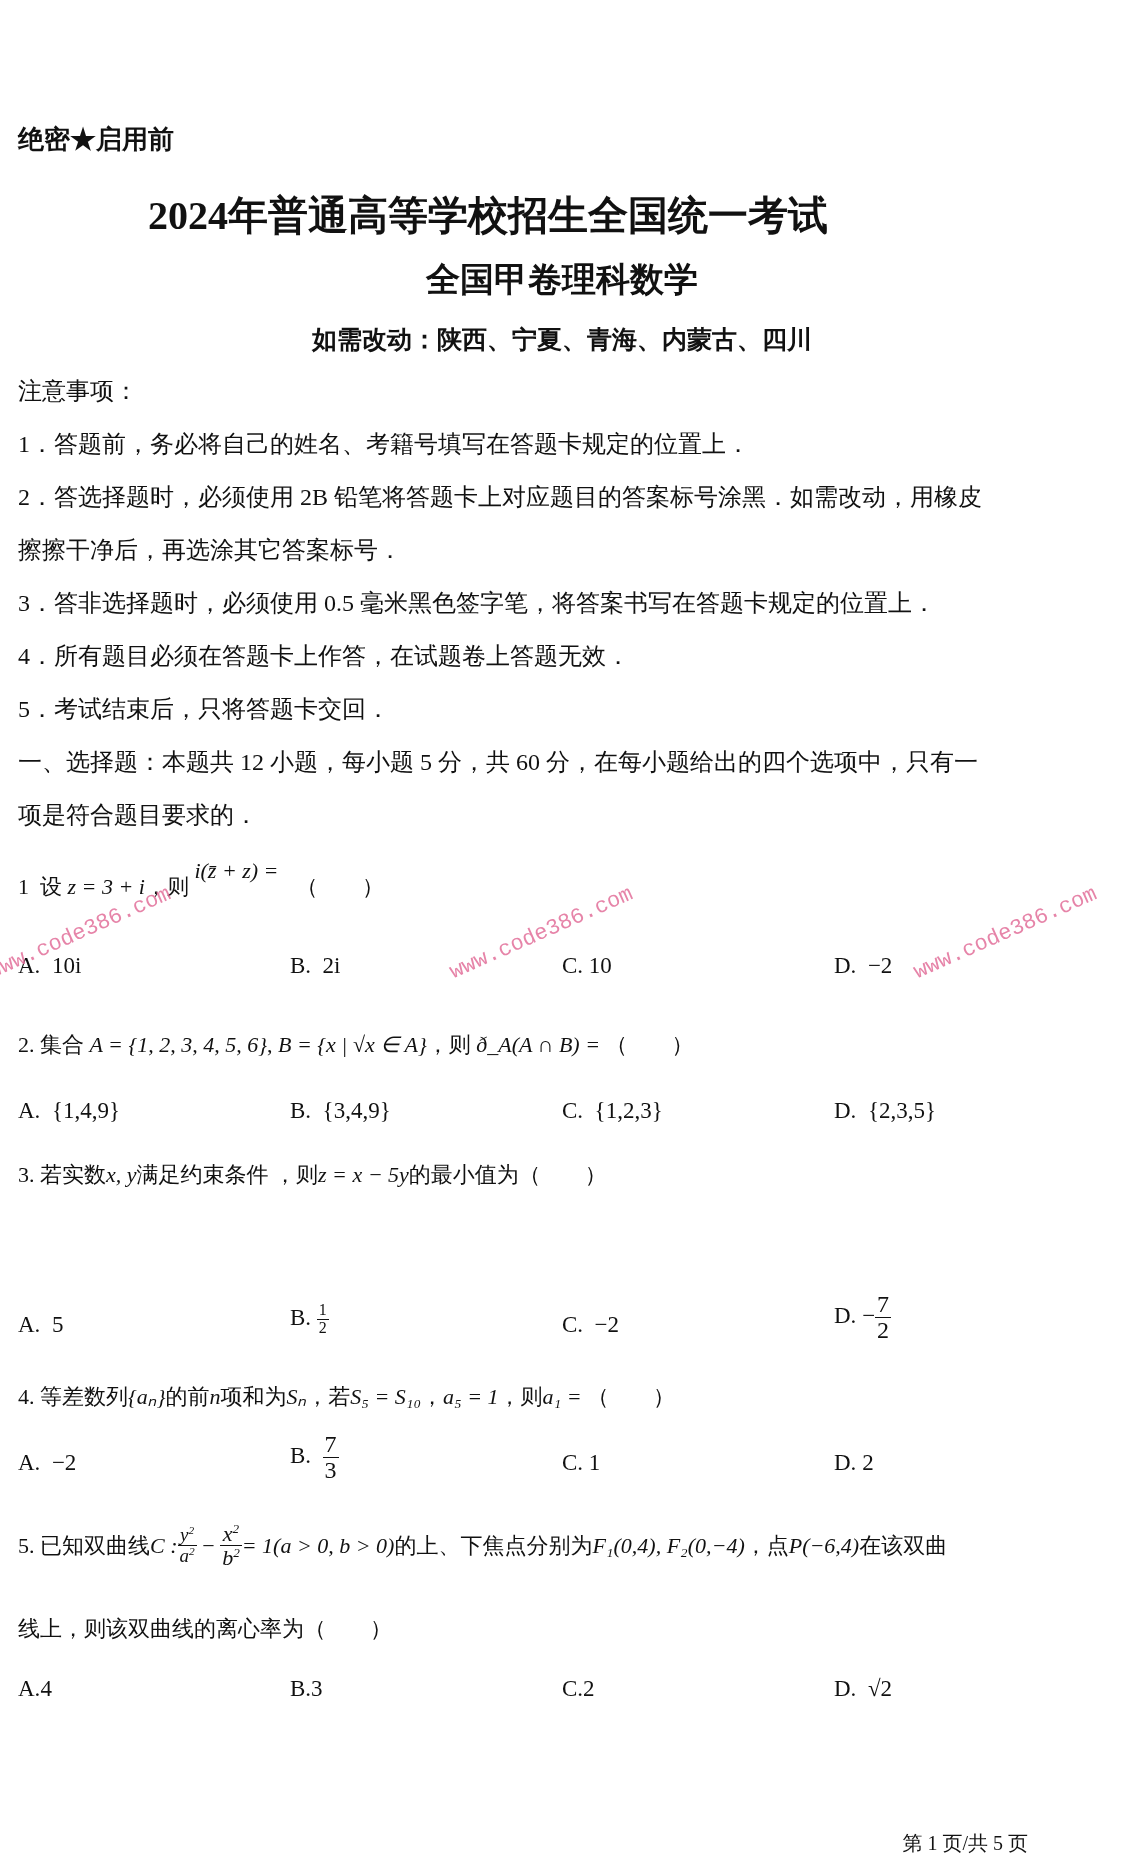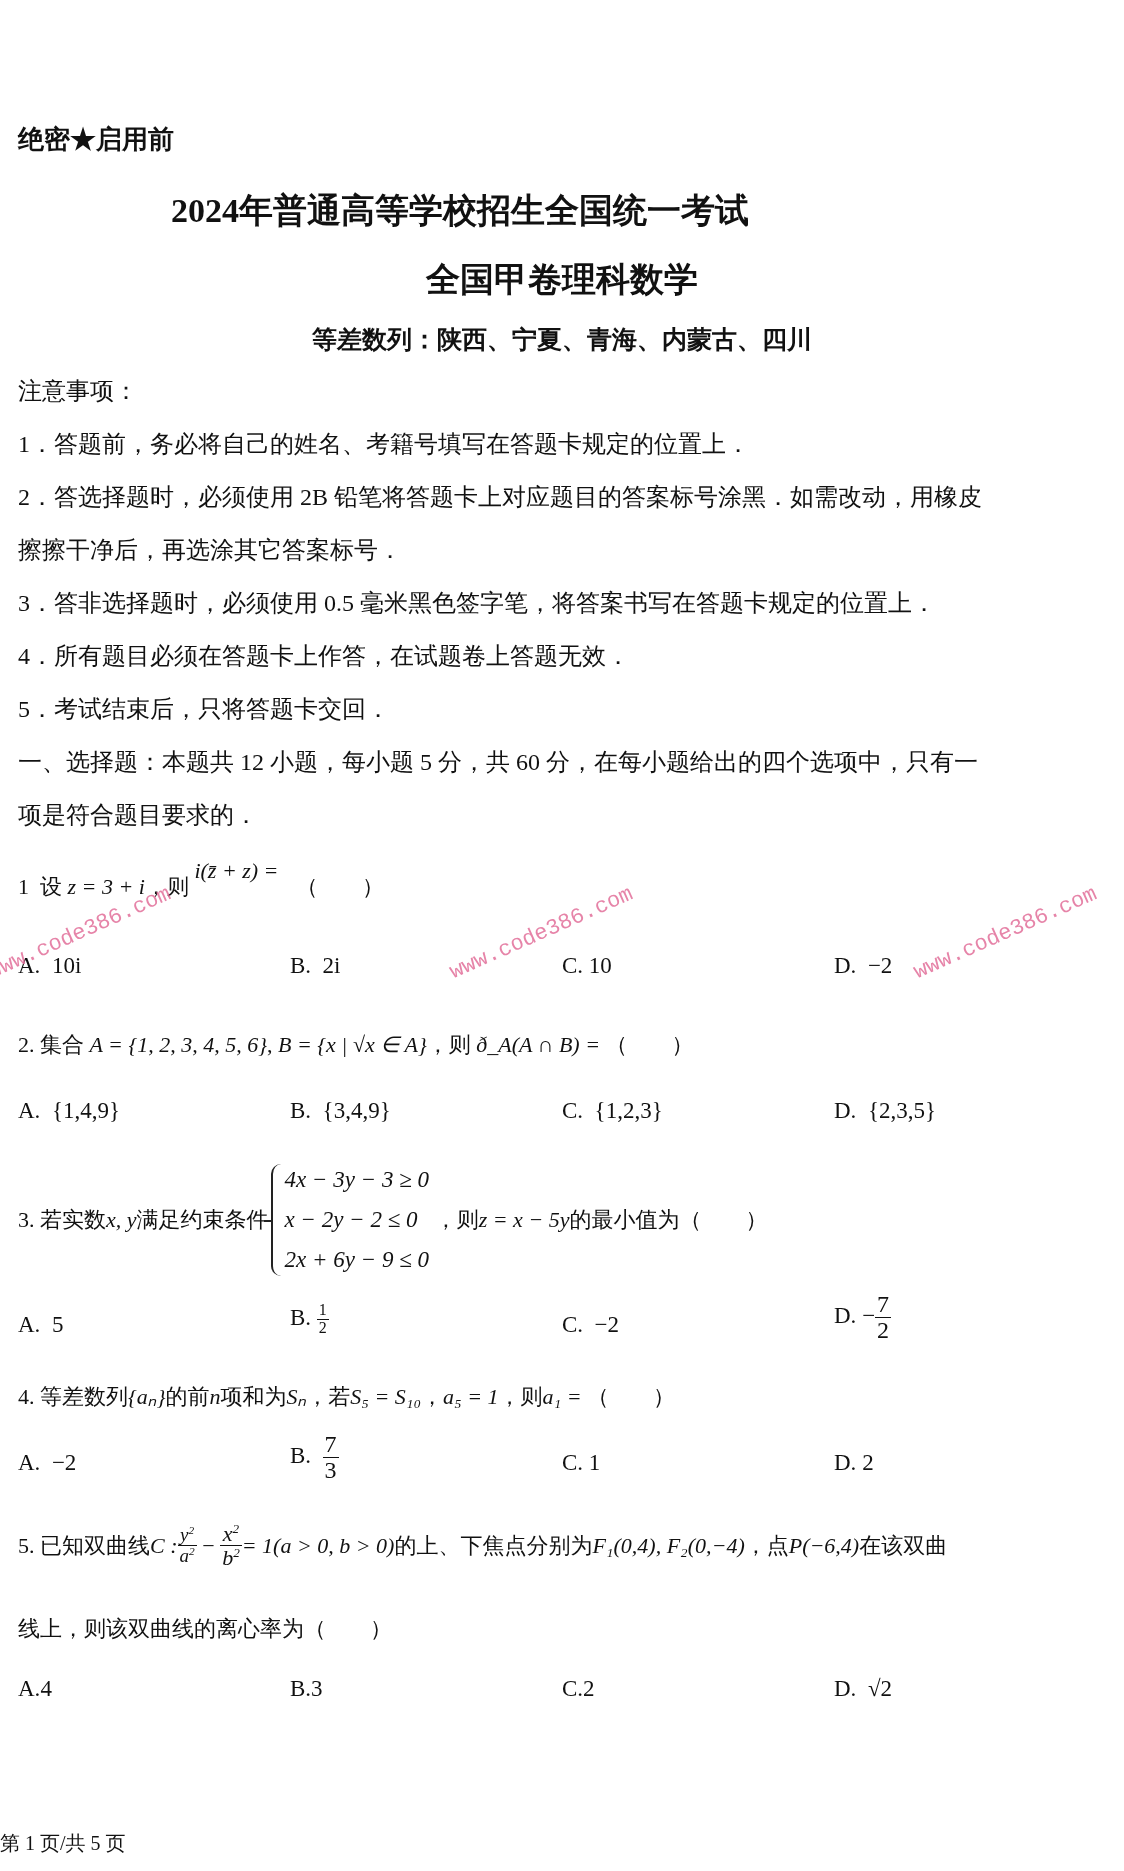--- a/index.html
+++ b/index.html
@@ -3,54 +3,54 @@
   <meta charset="utf-8">
   <style>
     html, body { margin: 0; padding: 0; background: #ffffff; }
     body {
       width: 1124px; height: 1871px; position: relative; overflow: hidden;
       font-family: "Liberation Serif", "DejaVu Serif", serif;
       color: #111;
     }
     .abs { position: absolute; white-space: nowrap; }
     .secret { left: 18px; top: 122px; font-size: 26px; font-weight: bold; text-align: center; }
-    .title1 { left: 0; width: 920px; text-align: center; top: 188px; font-size: 34px; font-weight: bold; }
+    .title1 { left: 0; width: 920px; text-align: center; top: 188px; font-size: 40px; font-weight: bold; padding-left: 28px; }
     .title2 { left: 0; width: 1124px; text-align: center; top: 257px; font-size: 34px; font-weight: bold; }
     .scope { left: 0; width: 1124px; text-align: center; top: 323px; font-size: 25px; font-weight: bold; }
     .notice-line { left: 18px; font-size: 24px; font-weight: normal; }
     .q { left: 18px; font-size: 22px; }
     .opt { font-size: 23px; }
     .m { font-style: italic; font-family: "Liberation Serif", serif; }
     .frac { display: inline-block; vertical-align: middle; text-align: center; line-height: 1.05; }
     .frac .num { display: block; border-bottom: 1.5px solid #111; padding: 0 2px; }
     .frac .den { display: block; padding: 0 2px; }
     .frac.small { font-size: 16px; }
     .frac.big { font-size: 24px; }
     .sys { display: inline-block; vertical-align: middle; position: relative; padding-left: 16px; font-size: 23px; line-height: 40px; }
     .sys::before {
       content: ""; position: absolute; left: 2px; top: 4px; bottom: 4px; width: 10px;
       border-left: 2px solid #222; border-top-left-radius: 10px; border-bottom-left-radius: 10px;
     }
     .sys::after {
       content: ""; position: absolute; left: -5px; top: 50%; width: 8px; height: 2px; background: #222;
     }
-    .footer { left: 0; width: 1028px; text-align: left; top: 1830px; font-size: 20px; }
+    .footer { left: 0; width: 1028px; text-align: right; top: 1830px; font-size: 20px; }
     .watermark {
       position: absolute; color: #e26f9a; font-family: "Liberation Mono", "DejaVu Sans Mono", monospace;
       font-size: 22px; transform: rotate(-24deg); transform-origin: left bottom; opacity: 0.85; white-space: nowrap;
     }
     .sup { font-size: 0.6em; vertical-align: 0.6em; }
   </style>
 </head>
 <body>
 
 <div class="abs secret">绝密★启用前</div>
 <div class="abs title1">2024年普通高等学校招生全国统一考试</div>
 <div class="abs title2">全国甲卷理科数学</div>
-<div class="abs scope">等差数列：陕西、宁夏、青海、内蒙古、四川</div>
+<div class="abs scope">如需改动：陕西、宁夏、青海、内蒙古、四川</div>
 
 <div class="abs notice-line" style="top:375px">注意事项：</div>
 <div class="abs notice-line" style="top:428px">1．答题前，务必将自己的姓名、考籍号填写在答题卡规定的位置上．</div>
 <div class="abs notice-line" style="top:481px">2．答选择题时，必须使用 2B 铅笔将答题卡上对应题目的答案标号涂黑．如需改动，用橡皮</div>
 <div class="abs notice-line" style="top:534px">擦擦干净后，再选涂其它答案标号．</div>
 <div class="abs notice-line" style="top:587px">3．答非选择题时，必须使用 0.5 毫米黑色签字笔，将答案书写在答题卡规定的位置上．</div>
 <div class="abs notice-line" style="top:640px">4．所有题目必须在答题卡上作答，在试题卷上答题无效．</div>
 <div class="abs notice-line" style="top:693px">5．考试结束后，只将答题卡交回．</div>
 
 <div class="abs notice-line" style="top:746px">一、选择题：本题共 12 小题，每小题 5 分，共 60 分，在每小题给出的四个选项中，只有一</div>
@@ -79,25 +79,20 @@
 <div class="abs opt" style="left:18px;top:1098px"><span>A.</span>&nbsp;&nbsp;<span>{1,4,9}</span></div>
 <div class="abs opt" style="left:290px;top:1098px"><span>B.</span>&nbsp;&nbsp;<span>{3,4,9}</span></div>
 <div class="abs opt" style="left:562px;top:1098px"><span>C.</span>&nbsp;&nbsp;<span>{1,2,3}</span></div>
 <div class="abs opt" style="left:834px;top:1098px"><span>D.</span>&nbsp;&nbsp;<span>{2,3,5}</span></div>
 
 <div class="abs q" style="top:1160px;display:flex;align-items:center">
   <span>3.</span>&nbsp;
   <span>若实数</span>
   <span class="m">x, y</span>
   <span>满足约束条件</span>
-  <span class="sys">
-    <span class="m" style="display:block">4x − 3y − 3 ≥ 0</span>
-    <span class="m" style="display:block">x − 2y − 2 ≤ 0</span>
-    <span class="m" style="display:block">2x + 6y − 9 ≤ 0</span>
-  </span>
   &nbsp;<span>，则</span>
   <span class="m">z = x − 5y</span>
   <span>的最小值为</span>
   <span>（　　）</span>
 </div>
 <div class="abs opt" style="left:18px;top:1312px"><span>A.</span>&nbsp;&nbsp;<span>5</span></div>
 <div class="abs opt" style="left:290px;top:1302px"><span>B.</span>&nbsp;<span class="frac small"><span class="num">1</span><span class="den">2</span></span></div>
 <div class="abs opt" style="left:562px;top:1312px"><span>C.</span>&nbsp;&nbsp;<span>−2</span></div>
 <div class="abs opt" style="left:834px;top:1292px"><span>D.</span>&nbsp;<span>−</span><span class="frac big"><span class="num">7</span><span class="den">2</span></span></div>
 

